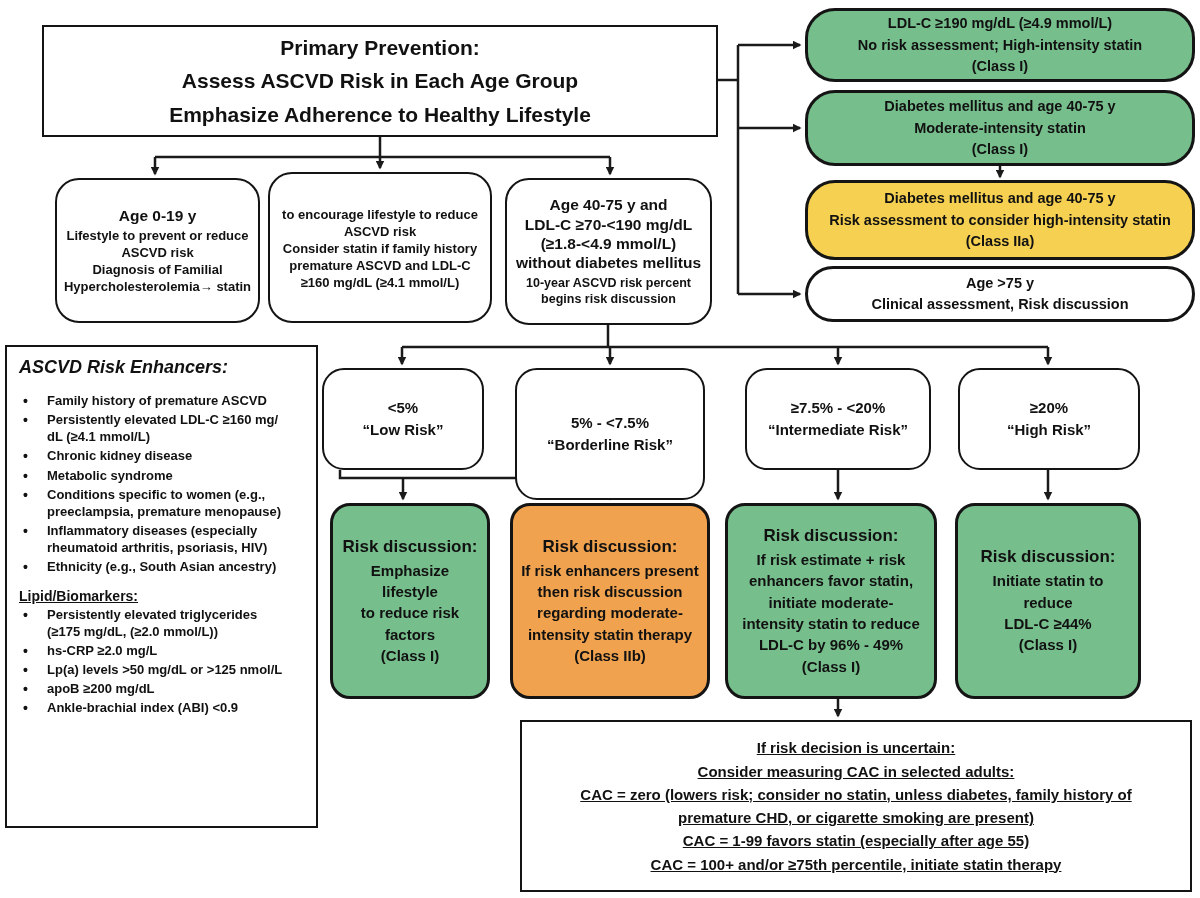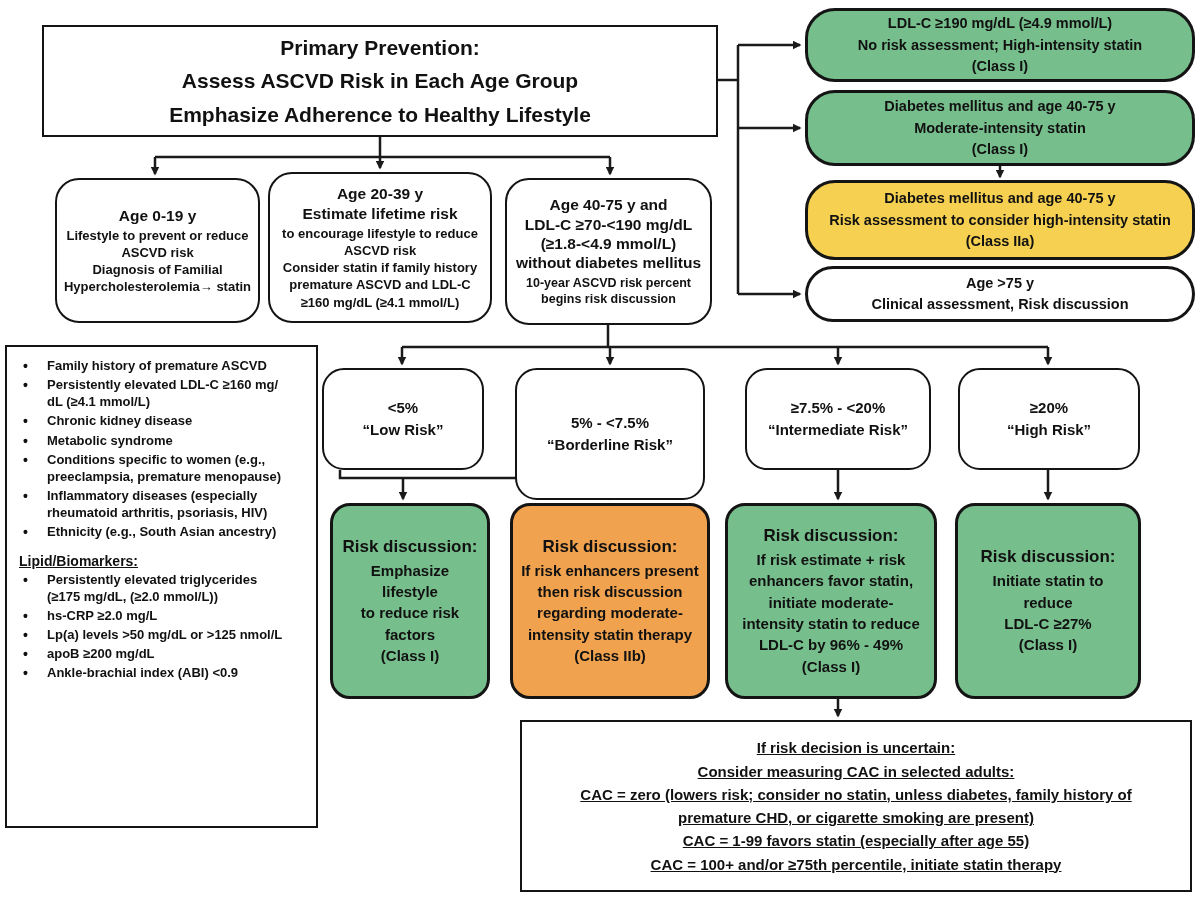--- a/index.html
+++ b/index.html
@@ -103,38 +103,37 @@
   </div>
 
   <div class="box agebox" style="left:55px;top:178px;width:205px;height:145px;">
     <div class="hd ml">Age 0-19 y</div>
     <div class="bd ml">Lifestyle to prevent or reduce
 ASCVD risk
 Diagnosis of Familial
 Hypercholesterolemia→ statin</div>
   </div>
   <div class="box agebox" style="left:268px;top:172px;width:224px;height:151px;">
-    <div class="hd ml">Age 20-39 y
-Estimate lifetime risk</div>
     <div class="bd ml">to encourage lifestyle to reduce
 ASCVD risk
 Consider statin if family history
 premature ASCVD and LDL-C
 ≥160 mg/dL (≥4.1 mmol/L)</div>
   </div>
   <div class="box agebox" style="left:505px;top:178px;width:207px;height:147px;">
     <div class="hd ml">Age 40-75 y and
 LDL-C ≥70-&lt;190 mg/dL
 (≥1.8-&lt;4.9 mmol/L)
 without diabetes mellitus</div>
     <div class="bd ml" style="font-size:12.5px;">10-year ASCVD risk percent
 begins risk discussion</div>
   </div>
 
   <div class="panel" style="left:5px;top:345px;width:313px;height:483px;">
+    <div class="ptitle">ASCVD Risk Enhancers:</div>
     <ul>
       <li>Family history of premature ASCVD</li>
       <li>Persistently elevated LDL-C ≥160 mg/
 dL (≥4.1 mmol/L)</li>
       <li>Chronic kidney disease</li>
       <li>Metabolic syndrome</li>
       <li>Conditions specific to women (e.g.,
 preeclampsia, premature menopause)</li>
       <li>Inflammatory diseases (especially
 rheumatoid arthritis, psoriasis, HIV)</li>
@@ -190,21 +189,21 @@
     <div class="bd ml">If risk estimate + risk
 enhancers favor statin,
 initiate moderate-
 intensity statin to reduce
 LDL-C by 96% - 49%
 (Class I)</div>
   </div>
   <div class="box discbox green" style="left:955px;top:503px;width:186px;height:196px;">
     <div class="hd">Risk discussion:</div>
     <div class="bd ml">Initiate statin to reduce
-LDL-C ≥27%
+LDL-C ≥44%
 (Class I)</div>
   </div>
 
   <div class="box cacbox" style="left:520px;top:720px;width:672px;height:172px;">
     <div class="ml">If risk decision is uncertain:
 Consider measuring CAC in selected adults:
 CAC = zero (lowers risk; consider no statin, unless diabetes, family history of
 premature CHD, or cigarette smoking are present)
 CAC = 1-99 favors statin (especially after age 55)
 CAC = 100+ and/or ≥75th percentile, initiate statin therapy</div>

